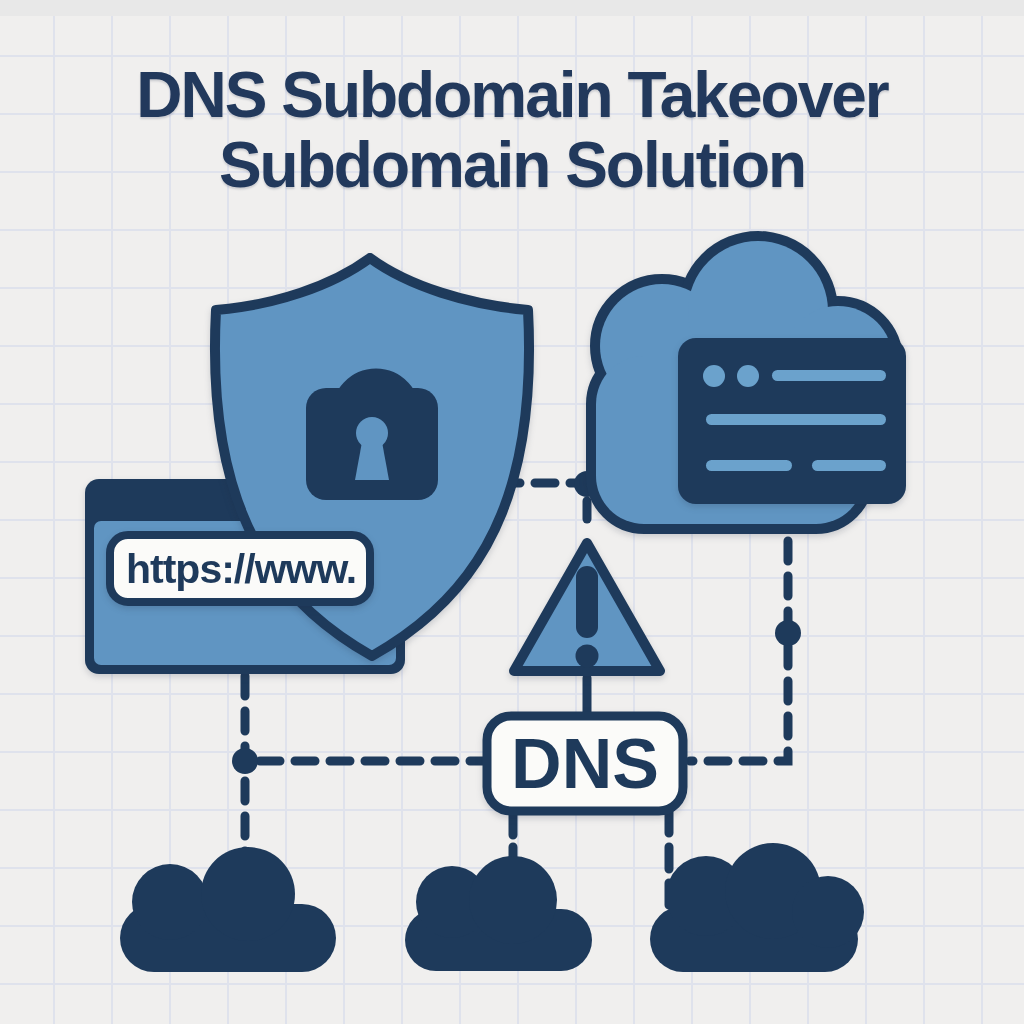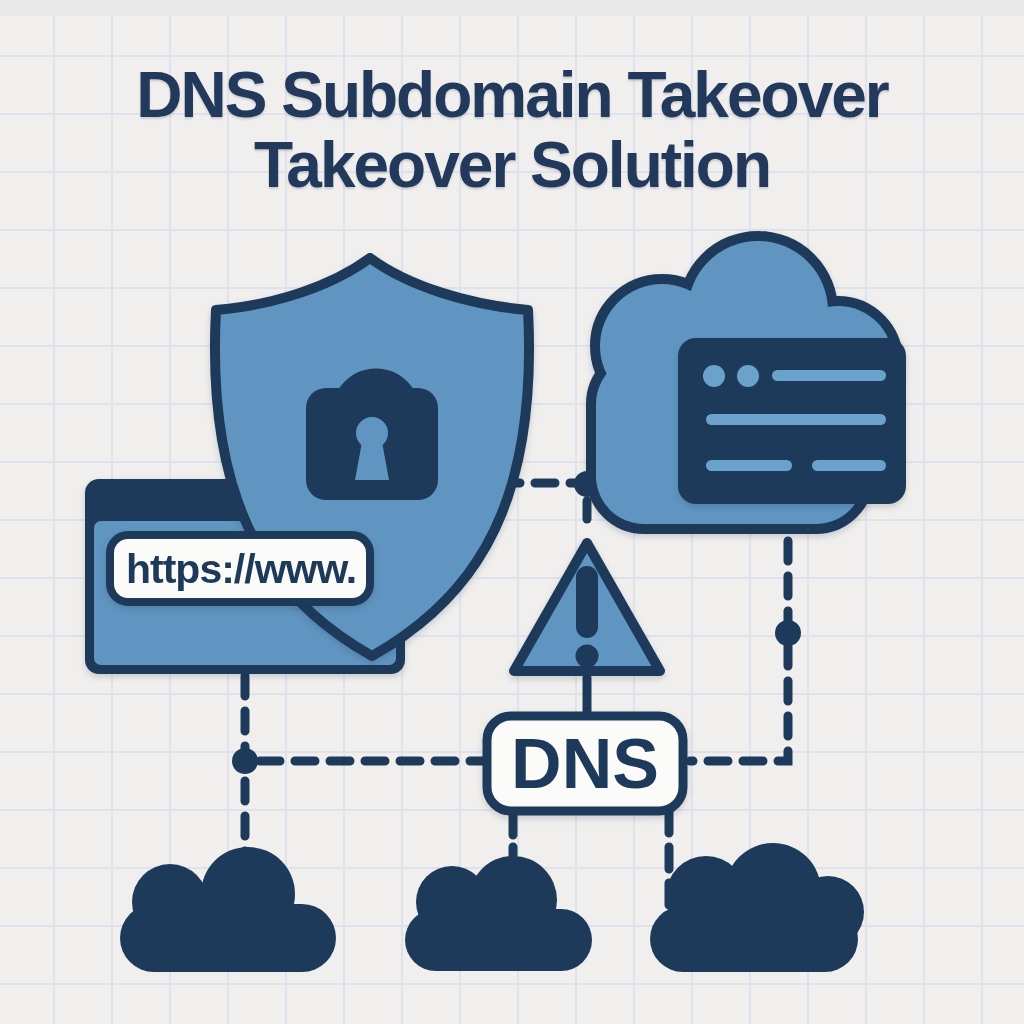--- a/index.html
+++ b/index.html
@@ -39,21 +39,21 @@
   .shadowed{filter:drop-shadow(0 3px 3px rgba(30,40,60,0.18));}
   .svgtext{font-family:"Liberation Sans", sans-serif;font-weight:bold;fill:var(--color-navy,#1e3a5b);}
 </style>
 </head>
 <body>
 
 <div class="canvas">
 
   <div class="title">
     <div>DNS Subdomain Takeover</div>
-    <div>Takeover Solution</div>
+    <div>Subdomain Solution</div>
   </div>
 
   <svg class="art" viewBox="0 0 1024 1024">
 
     <g>
 
       <path class="dash" d="M245 660 L245 840"></path>
 
       <path class="dash" d="M260 745 L486 745"></path>
 

